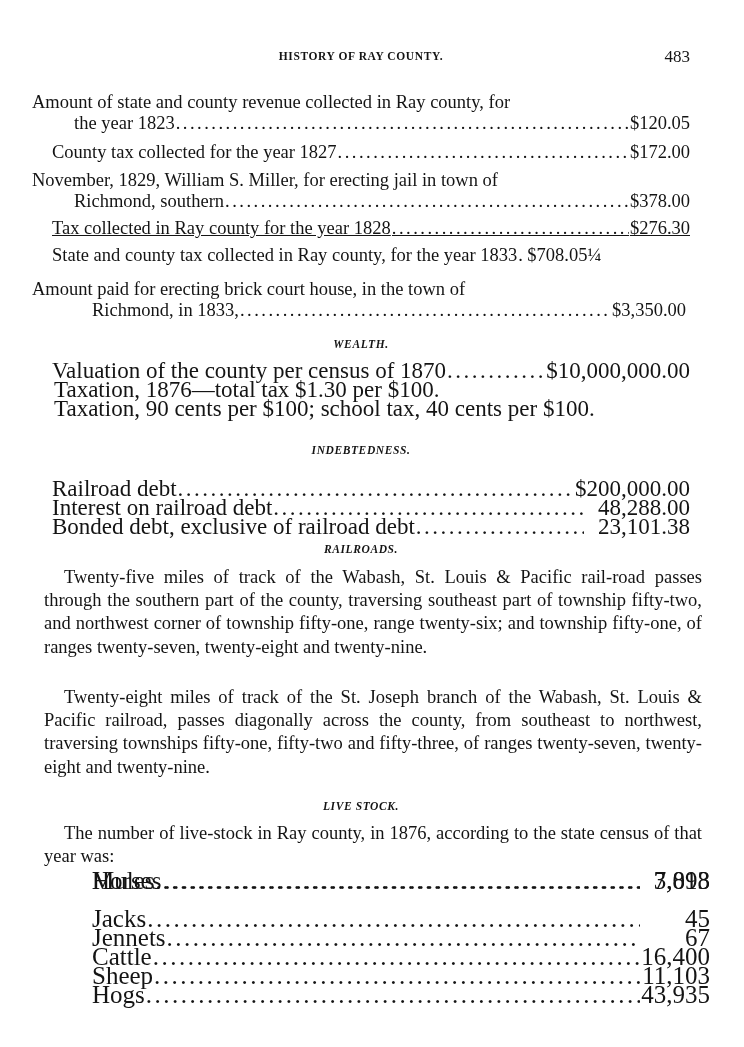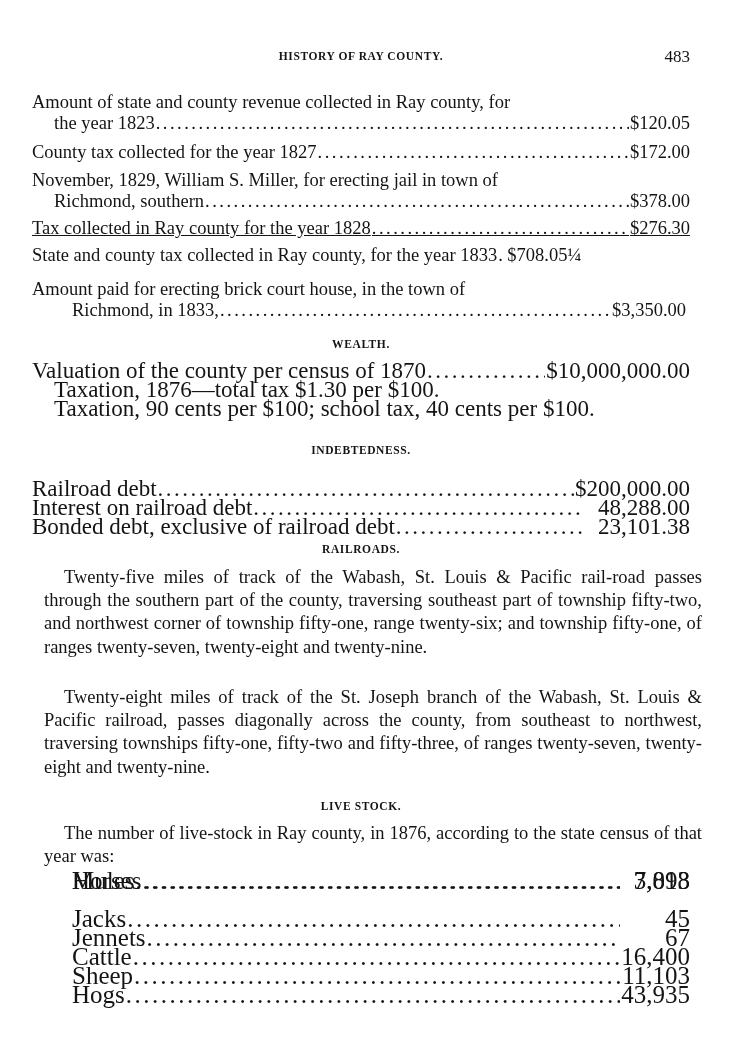--- a/index.html
+++ b/index.html
@@ -10,35 +10,35 @@
   }
   .page { position: absolute; left: 32px; top: 0; width: 658px; }
   .running-head {
     position: absolute; top: 50px; left: 0; width: 658px;
     text-align: center; font-size: 11.5px; letter-spacing: 0.6px; font-weight: bold;
   }
   .page-number {
     position: absolute; top: 47px; right: 0; font-size: 17px;
   }
   .entry { position: absolute; left: 0; width: 658px; font-size: 18.5px; line-height: 21px; }
-  .leader-line { display: flex; align-items: baseline; white-space: nowrap; }
+  .leader-line { display: flex; align-items: baseline; white-space: nowrap; margin-left: 20px; }
   .leader-line .lbl { flex: 0 0 auto; }
   .leader-line .dots {
     flex: 1 1 auto; overflow: hidden; white-space: nowrap; letter-spacing: 2.5px;
     margin: 0 1px;
   }
   .leader-line .dots::before {
     content: "........................................................................................................................................................................";
   }
   .leader-line .val { flex: 0 0 auto; }
   .indent1 { padding-left: 22px; }
   .indent2 { padding-left: 40px; }
   .heading {
     position: absolute; left: 0; width: 658px; text-align: center;
-    font-size: 11.5px; letter-spacing: 0.6px; font-weight: bold;
+    font-size: 11.5px; letter-spacing: 0.6px; font-weight: bold; font-style: italic;
   }
   .para {
     position: absolute; left: 12px; width: 658px; font-size: 18.5px; line-height: 23.2px;
     text-align: justify; text-indent: 20px;
   }
   .compact { font-size: 23px; line-height: 19px; }
   .stock-row { position: absolute; left: 40px; width: 618px; font-size: 25px; line-height: 19px; }
   .val.r { min-width: 60px; text-align: right; }
 </style>
 </head>

